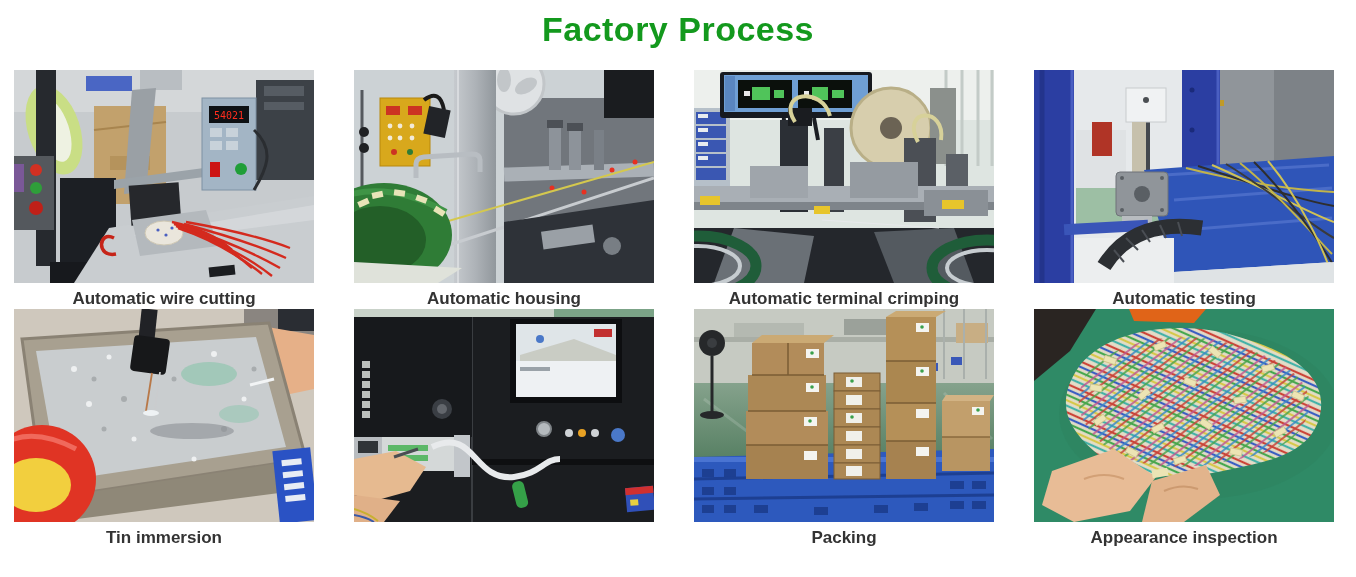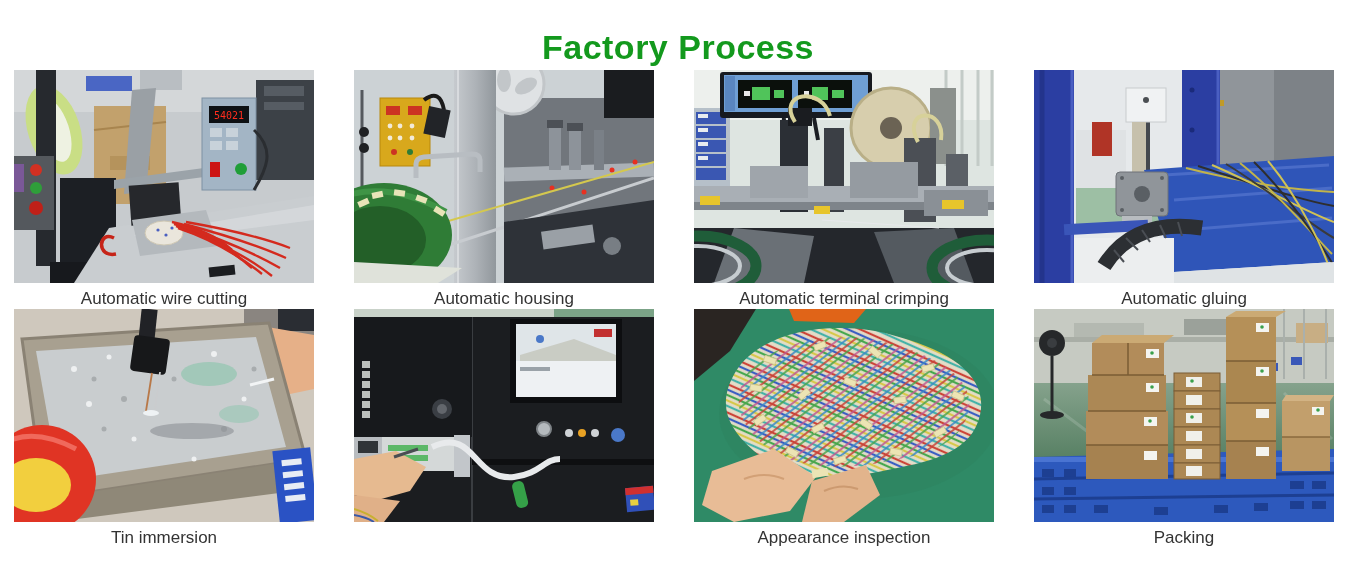--- a/index.html
+++ b/index.html
@@ -1,32 +1,32 @@
 <!DOCTYPE html>
 <html><head>
 <meta charset="utf-8">
 <style>
   html,body{margin:0;padding:0;}
   body{
     width:1356px;height:577px;background:#ffffff;overflow:hidden;
     font-family:"Liberation Sans",sans-serif;
   }
   h1.page-title{
-    margin:0;height:61px;box-sizing:border-box;padding-top:28px;
+    margin:0;height:61px;box-sizing:border-box;padding-top:10px;
     text-align:center;font-size:34px;font-weight:700;letter-spacing:.5px;
     color:#13991d;
   }
   .grid{padding:9px 18px 0 10px;}
   .row{display:flex;gap:40px;justify-content:center;}
   .row + .row{}
   figure.step{margin:0;width:300px;}
   .photo{width:300px;height:213px;display:block;overflow:hidden;background:#dddddd;}
   .photo svg{display:block;width:300px;height:213px;}
   figcaption.cap{
-    text-align:center;font-size:17px;font-weight:400;color:#333333;
+    text-align:center;font-size:17px;font-weight:700;color:#333333;
     margin-top:5px;line-height:21px;white-space:nowrap;
   }
 </style>
 </head>
 <body>
 
 <h1 class="page-title">Factory Process</h1>
 
 <div class="grid">
 
@@ -308,21 +308,21 @@
           <g stroke="#4a4e54" stroke-width="2">
             <line x1="80" y1="180" x2="90" y2="192"></line>
               <line x1="92" y1="168" x2="104" y2="180"></line>
             <line x1="108" y1="160" x2="116" y2="172"></line>
               <line x1="126" y1="155" x2="132" y2="168"></line>
             <line x1="144" y1="152" x2="148" y2="166"></line>
           </g>
           <polygon points="140,202 300,192 300,213 140,213" fill="#dfe3e5"></polygon>
         </svg>
       </div>
-      <figcaption class="cap">Automatic gluing</figcaption>
+      <figcaption class="cap">Automatic testing</figcaption>
     </figure>
   </div>
 
   <div class="row">
 
     <figure class="step">
       <div class="photo">
         <svg viewBox="0 0 300 213">
           <rect width="300" height="213" fill="#cfc8bd"></rect>
           <rect x="230" y="0" width="70" height="42" fill="#8a8580"></rect>
@@ -435,20 +435,156 @@
             <path d="M0,200 q14,4 24,12" stroke="#c8b030"></path>
             <path d="M0,206 q12,2 20,7" stroke="#3858a8"></path>
           </g>
           <g transform="rotate(-5 286 190)">
             <rect x="272" y="178" width="28" height="24" fill="#3050b8"></rect>
             <rect x="272" y="178" width="28" height="7" fill="#d03030"></rect>
             <rect x="276" y="190" width="8" height="6" fill="#e8d040"></rect>
           </g>
         </svg>
       </div>
+    </figure>
+
+    <figure class="step">
+      <div class="photo">
+        <svg viewBox="0 0 300 213">
+          <defs>
+            <linearGradient id="s8floor" x1="0" y1="0" x2="0" y2="1">
+              <stop offset="0" stop-color="#85a28c"></stop>
+                <stop offset="1" stop-color="#4f7a5c"></stop>
+            </linearGradient>
+          </defs>
+          <rect width="300" height="213" fill="#c6cac2"></rect>
+          <rect x="0" y="28" width="300" height="5" fill="#a9aea6"></rect>
+          <rect x="40" y="14" width="70" height="14" fill="#b4b9b1"></rect>
+          <rect x="150" y="10" width="60" height="16" fill="#9ba19a"></rect>
+          <rect x="262" y="14" width="32" height="20" fill="#c8ae84"></rect>
+          <g stroke="#aab0ac" stroke-width="2">
+            <line x1="250" y1="0" x2="250" y2="70"></line>
+              <line x1="270" y1="0" x2="270" y2="70"></line>
+            <line x1="292" y1="0" x2="292" y2="70"></line>
+          </g>
+          <rect x="0" y="74" width="300" height="90" fill="url(#s8floor)"></rect>
+          <g stroke="#ffffff" opacity="0.15" stroke-width="3">
+            <line x1="10" y1="90" x2="90" y2="150"></line>
+              <line x1="250" y1="84" x2="298" y2="130"></line>
+          </g>
+          <g fill="#3a58b8">
+            <rect x="74" y="56" width="12" height="9"></rect>
+              <rect x="98" y="60" width="12" height="9"></rect>
+            <rect x="208" y="50" width="11" height="8"></rect>
+              <rect x="233" y="54" width="11" height="8"></rect>
+            <rect x="257" y="48" width="11" height="8"></rect>
+          </g>
+          <g>
+            <circle cx="18" cy="34" r="13" fill="#26282a"></circle>
+              <circle cx="18" cy="34" r="5" fill="#3a3d40"></circle>
+            <line x1="18" y1="47" x2="18" y2="104" stroke="#26282a" stroke-width="3"></line>
+            <ellipse cx="18" cy="106" rx="12" ry="4" fill="#26282a"></ellipse>
+          </g>
+          <g>
+            <polygon points="0,148 300,140 300,213 0,213" fill="#2d59bd"></polygon>
+            <rect x="0" y="148" width="300" height="5" fill="#4a74d2"></rect>
+            <g fill="#1d3f92">
+              <rect x="8" y="160" width="12" height="8"></rect>
+                <rect x="30" y="160" width="12" height="8"></rect>
+              <rect x="8" y="178" width="12" height="8"></rect>
+                <rect x="30" y="178" width="12" height="8"></rect>
+              <rect x="8" y="196" width="12" height="8"></rect>
+                <rect x="30" y="196" width="12" height="8"></rect>
+              <rect x="256" y="172" width="14" height="8"></rect>
+                <rect x="278" y="172" width="14" height="8"></rect>
+              <rect x="256" y="192" width="14" height="8"></rect>
+                <rect x="278" y="192" width="14" height="8"></rect>
+              <rect x="60" y="196" width="14" height="8"></rect>
+                <rect x="120" y="198" width="14" height="8"></rect>
+              <rect x="180" y="196" width="14" height="8"></rect>
+                <rect x="220" y="194" width="14" height="8"></rect>
+            </g>
+            <line x1="0" y1="170" x2="300" y2="164" stroke="#1d3f92" stroke-width="3"></line>
+            <line x1="0" y1="190" x2="300" y2="186" stroke="#1d3f92" stroke-width="3"></line>
+          </g>
+          <g>
+
+            <polygon points="58,34 130,34 140,26 68,26" fill="#cbaa74"></polygon>
+            <rect x="58" y="34" width="72" height="32" fill="#b28c5a"></rect>
+            <rect x="54" y="66" width="78" height="36" fill="#ac8855"></rect>
+            <rect x="52" y="102" width="82" height="34" fill="#b28c5a"></rect>
+            <rect x="52" y="136" width="82" height="34" fill="#a68250"></rect>
+            <g stroke="#7a5c34" stroke-width="1.5">
+              <line x1="58" y1="66" x2="130" y2="66"></line>
+                <line x1="54" y1="102" x2="132" y2="102"></line>
+              <line x1="52" y1="136" x2="134" y2="136"></line>
+                <line x1="94" y1="34" x2="94" y2="66"></line>
+            </g>
+            <g fill="#f4f4f0">
+              <rect x="112" y="40" width="13" height="9"></rect>
+                <rect x="112" y="74" width="13" height="9"></rect>
+              <rect x="110" y="108" width="13" height="9"></rect>
+                <rect x="110" y="142" width="13" height="9"></rect>
+            </g>
+
+            <rect x="140" y="64" width="46" height="106" fill="#9c7a4a"></rect>
+            <g fill="#ac8854" stroke="#7a5c34" stroke-width="1">
+              <rect x="140" y="64" width="46" height="18"></rect>
+                <rect x="140" y="82" width="46" height="18"></rect>
+              <rect x="140" y="100" width="46" height="18"></rect>
+                <rect x="140" y="118" width="46" height="18"></rect>
+              <rect x="140" y="136" width="46" height="18"></rect>
+                <rect x="140" y="154" width="46" height="16"></rect>
+            </g>
+            <g fill="#f0f0ea">
+              <rect x="152" y="68" width="16" height="10"></rect>
+                <rect x="152" y="86" width="16" height="10"></rect>
+              <rect x="152" y="104" width="16" height="10"></rect>
+                <rect x="152" y="122" width="16" height="10"></rect>
+              <rect x="152" y="140" width="16" height="10"></rect>
+                <rect x="152" y="157" width="16" height="10"></rect>
+            </g>
+
+            <polygon points="192,8 242,8 252,2 202,2" fill="#cbaa74"></polygon>
+            <rect x="192" y="8" width="50" height="44" fill="#b59058"></rect>
+            <rect x="192" y="52" width="50" height="42" fill="#ab8750"></rect>
+            <rect x="192" y="94" width="50" height="38" fill="#b59058"></rect>
+            <rect x="192" y="132" width="50" height="38" fill="#a68250"></rect>
+            <g stroke="#7a5c34" stroke-width="1.5">
+              <line x1="192" y1="52" x2="242" y2="52"></line>
+                <line x1="192" y1="94" x2="242" y2="94"></line>
+              <line x1="192" y1="132" x2="242" y2="132"></line>
+            </g>
+            <g fill="#f4f4f0">
+              <rect x="222" y="14" width="13" height="9"></rect>
+                <rect x="222" y="58" width="13" height="9"></rect>
+              <rect x="222" y="100" width="13" height="9"></rect>
+                <rect x="222" y="138" width="13" height="9"></rect>
+            </g>
+
+            <polygon points="248,92 296,92 300,86 252,86" fill="#d2b384"></polygon>
+            <rect x="248" y="92" width="48" height="36" fill="#c29f6c"></rect>
+            <rect x="248" y="128" width="48" height="34" fill="#b89562"></rect>
+            <line x1="248" y1="128" x2="296" y2="128" stroke="#8a6a3e" stroke-width="1.5"></line>
+            <rect x="278" y="98" width="12" height="8" fill="#f4f4f0"></rect>
+
+            <g fill="#3aa04a">
+              <circle cx="118" cy="44" r="1.8"></circle>
+                <circle cx="118" cy="78" r="1.8"></circle>
+              <circle cx="116" cy="112" r="1.8"></circle>
+                <circle cx="228" cy="18" r="1.8"></circle>
+              <circle cx="228" cy="62" r="1.8"></circle>
+                <circle cx="158" cy="72" r="1.8"></circle>
+              <circle cx="158" cy="108" r="1.8"></circle>
+                <circle cx="284" cy="101" r="1.8"></circle>
+            </g>
+          </g>
+        </svg>
+      </div>
+      <figcaption class="cap">Packing</figcaption>
     </figure>
 
     <figure class="step">
       <div class="photo">
         <svg viewBox="0 0 300 213">
           <defs>
             <pattern id="wires7a" width="26" height="26" patternUnits="userSpaceOnUse" patternTransform="rotate(24)">
               <rect width="26" height="26" fill="#e4ddc8"></rect>
               <line x1="0" y1="3" x2="26" y2="3" stroke="#cc4438" stroke-width="2.2"></line>
               <line x1="0" y1="8" x2="26" y2="8" stroke="#3a5ec2" stroke-width="2.2"></line>
@@ -492,150 +628,14 @@
             <polygon points="18,162 80,140 122,168 96,202 40,213 8,196" fill="#e8bc96"></polygon>
             <polygon points="118,172 172,156 186,186 150,213 108,213" fill="#e2b48c"></polygon>
             <path d="M50,170 q20,-8 40,0" stroke="#d2a076" stroke-width="2" fill="none"></path>
             <path d="M130,182 q18,-8 34,-2" stroke="#cc9a70" stroke-width="2" fill="none"></path>
             <rect x="118" y="160" width="16" height="8" fill="#ece4b4" transform="rotate(-10 126 164)"></rect>
           </g>
         </svg>
       </div>
       <figcaption class="cap">Appearance inspection</figcaption>
     </figure>
-
-    <figure class="step">
-      <div class="photo">
-        <svg viewBox="0 0 300 213">
-          <defs>
-            <linearGradient id="s8floor" x1="0" y1="0" x2="0" y2="1">
-              <stop offset="0" stop-color="#85a28c"></stop>
-                <stop offset="1" stop-color="#4f7a5c"></stop>
-            </linearGradient>
-          </defs>
-          <rect width="300" height="213" fill="#c6cac2"></rect>
-          <rect x="0" y="28" width="300" height="5" fill="#a9aea6"></rect>
-          <rect x="40" y="14" width="70" height="14" fill="#b4b9b1"></rect>
-          <rect x="150" y="10" width="60" height="16" fill="#9ba19a"></rect>
-          <rect x="262" y="14" width="32" height="20" fill="#c8ae84"></rect>
-          <g stroke="#aab0ac" stroke-width="2">
-            <line x1="250" y1="0" x2="250" y2="70"></line>
-              <line x1="270" y1="0" x2="270" y2="70"></line>
-            <line x1="292" y1="0" x2="292" y2="70"></line>
-          </g>
-          <rect x="0" y="74" width="300" height="90" fill="url(#s8floor)"></rect>
-          <g stroke="#ffffff" opacity="0.15" stroke-width="3">
-            <line x1="10" y1="90" x2="90" y2="150"></line>
-              <line x1="250" y1="84" x2="298" y2="130"></line>
-          </g>
-          <g fill="#3a58b8">
-            <rect x="74" y="56" width="12" height="9"></rect>
-              <rect x="98" y="60" width="12" height="9"></rect>
-            <rect x="208" y="50" width="11" height="8"></rect>
-              <rect x="233" y="54" width="11" height="8"></rect>
-            <rect x="257" y="48" width="11" height="8"></rect>
-          </g>
-          <g>
-            <circle cx="18" cy="34" r="13" fill="#26282a"></circle>
-              <circle cx="18" cy="34" r="5" fill="#3a3d40"></circle>
-            <line x1="18" y1="47" x2="18" y2="104" stroke="#26282a" stroke-width="3"></line>
-            <ellipse cx="18" cy="106" rx="12" ry="4" fill="#26282a"></ellipse>
-          </g>
-          <g>
-            <polygon points="0,148 300,140 300,213 0,213" fill="#2d59bd"></polygon>
-            <rect x="0" y="148" width="300" height="5" fill="#4a74d2"></rect>
-            <g fill="#1d3f92">
-              <rect x="8" y="160" width="12" height="8"></rect>
-                <rect x="30" y="160" width="12" height="8"></rect>
-              <rect x="8" y="178" width="12" height="8"></rect>
-                <rect x="30" y="178" width="12" height="8"></rect>
-              <rect x="8" y="196" width="12" height="8"></rect>
-                <rect x="30" y="196" width="12" height="8"></rect>
-              <rect x="256" y="172" width="14" height="8"></rect>
-                <rect x="278" y="172" width="14" height="8"></rect>
-              <rect x="256" y="192" width="14" height="8"></rect>
-                <rect x="278" y="192" width="14" height="8"></rect>
-              <rect x="60" y="196" width="14" height="8"></rect>
-                <rect x="120" y="198" width="14" height="8"></rect>
-              <rect x="180" y="196" width="14" height="8"></rect>
-                <rect x="220" y="194" width="14" height="8"></rect>
-            </g>
-            <line x1="0" y1="170" x2="300" y2="164" stroke="#1d3f92" stroke-width="3"></line>
-            <line x1="0" y1="190" x2="300" y2="186" stroke="#1d3f92" stroke-width="3"></line>
-          </g>
-          <g>
-
-            <polygon points="58,34 130,34 140,26 68,26" fill="#cbaa74"></polygon>
-            <rect x="58" y="34" width="72" height="32" fill="#b28c5a"></rect>
-            <rect x="54" y="66" width="78" height="36" fill="#ac8855"></rect>
-            <rect x="52" y="102" width="82" height="34" fill="#b28c5a"></rect>
-            <rect x="52" y="136" width="82" height="34" fill="#a68250"></rect>
-            <g stroke="#7a5c34" stroke-width="1.5">
-              <line x1="58" y1="66" x2="130" y2="66"></line>
-                <line x1="54" y1="102" x2="132" y2="102"></line>
-              <line x1="52" y1="136" x2="134" y2="136"></line>
-                <line x1="94" y1="34" x2="94" y2="66"></line>
-            </g>
-            <g fill="#f4f4f0">
-              <rect x="112" y="40" width="13" height="9"></rect>
-                <rect x="112" y="74" width="13" height="9"></rect>
-              <rect x="110" y="108" width="13" height="9"></rect>
-                <rect x="110" y="142" width="13" height="9"></rect>
-            </g>
-
-            <rect x="140" y="64" width="46" height="106" fill="#9c7a4a"></rect>
-            <g fill="#ac8854" stroke="#7a5c34" stroke-width="1">
-              <rect x="140" y="64" width="46" height="18"></rect>
-                <rect x="140" y="82" width="46" height="18"></rect>
-              <rect x="140" y="100" width="46" height="18"></rect>
-                <rect x="140" y="118" width="46" height="18"></rect>
-              <rect x="140" y="136" width="46" height="18"></rect>
-                <rect x="140" y="154" width="46" height="16"></rect>
-            </g>
-            <g fill="#f0f0ea">
-              <rect x="152" y="68" width="16" height="10"></rect>
-                <rect x="152" y="86" width="16" height="10"></rect>
-              <rect x="152" y="104" width="16" height="10"></rect>
-                <rect x="152" y="122" width="16" height="10"></rect>
-              <rect x="152" y="140" width="16" height="10"></rect>
-                <rect x="152" y="157" width="16" height="10"></rect>
-            </g>
-
-            <polygon points="192,8 242,8 252,2 202,2" fill="#cbaa74"></polygon>
-            <rect x="192" y="8" width="50" height="44" fill="#b59058"></rect>
-            <rect x="192" y="52" width="50" height="42" fill="#ab8750"></rect>
-            <rect x="192" y="94" width="50" height="38" fill="#b59058"></rect>
-            <rect x="192" y="132" width="50" height="38" fill="#a68250"></rect>
-            <g stroke="#7a5c34" stroke-width="1.5">
-              <line x1="192" y1="52" x2="242" y2="52"></line>
-                <line x1="192" y1="94" x2="242" y2="94"></line>
-              <line x1="192" y1="132" x2="242" y2="132"></line>
-            </g>
-            <g fill="#f4f4f0">
-              <rect x="222" y="14" width="13" height="9"></rect>
-                <rect x="222" y="58" width="13" height="9"></rect>
-              <rect x="222" y="100" width="13" height="9"></rect>
-                <rect x="222" y="138" width="13" height="9"></rect>
-            </g>
-
-            <polygon points="248,92 296,92 300,86 252,86" fill="#d2b384"></polygon>
-            <rect x="248" y="92" width="48" height="36" fill="#c29f6c"></rect>
-            <rect x="248" y="128" width="48" height="34" fill="#b89562"></rect>
-            <line x1="248" y1="128" x2="296" y2="128" stroke="#8a6a3e" stroke-width="1.5"></line>
-            <rect x="278" y="98" width="12" height="8" fill="#f4f4f0"></rect>
-
-            <g fill="#3aa04a">
-              <circle cx="118" cy="44" r="1.8"></circle>
-                <circle cx="118" cy="78" r="1.8"></circle>
-              <circle cx="116" cy="112" r="1.8"></circle>
-                <circle cx="228" cy="18" r="1.8"></circle>
-              <circle cx="228" cy="62" r="1.8"></circle>
-                <circle cx="158" cy="72" r="1.8"></circle>
-              <circle cx="158" cy="108" r="1.8"></circle>
-                <circle cx="284" cy="101" r="1.8"></circle>
-            </g>
-          </g>
-        </svg>
-      </div>
-      <figcaption class="cap">Packing</figcaption>
-    </figure>
   </div>
 </div>
 
 </body></html>

